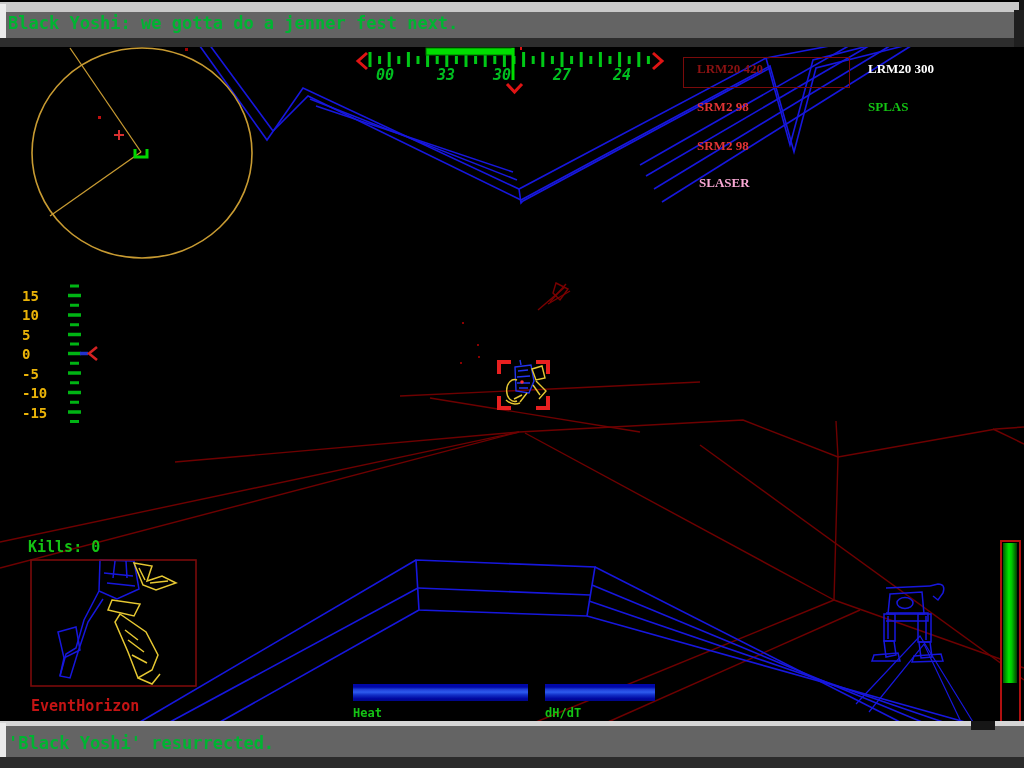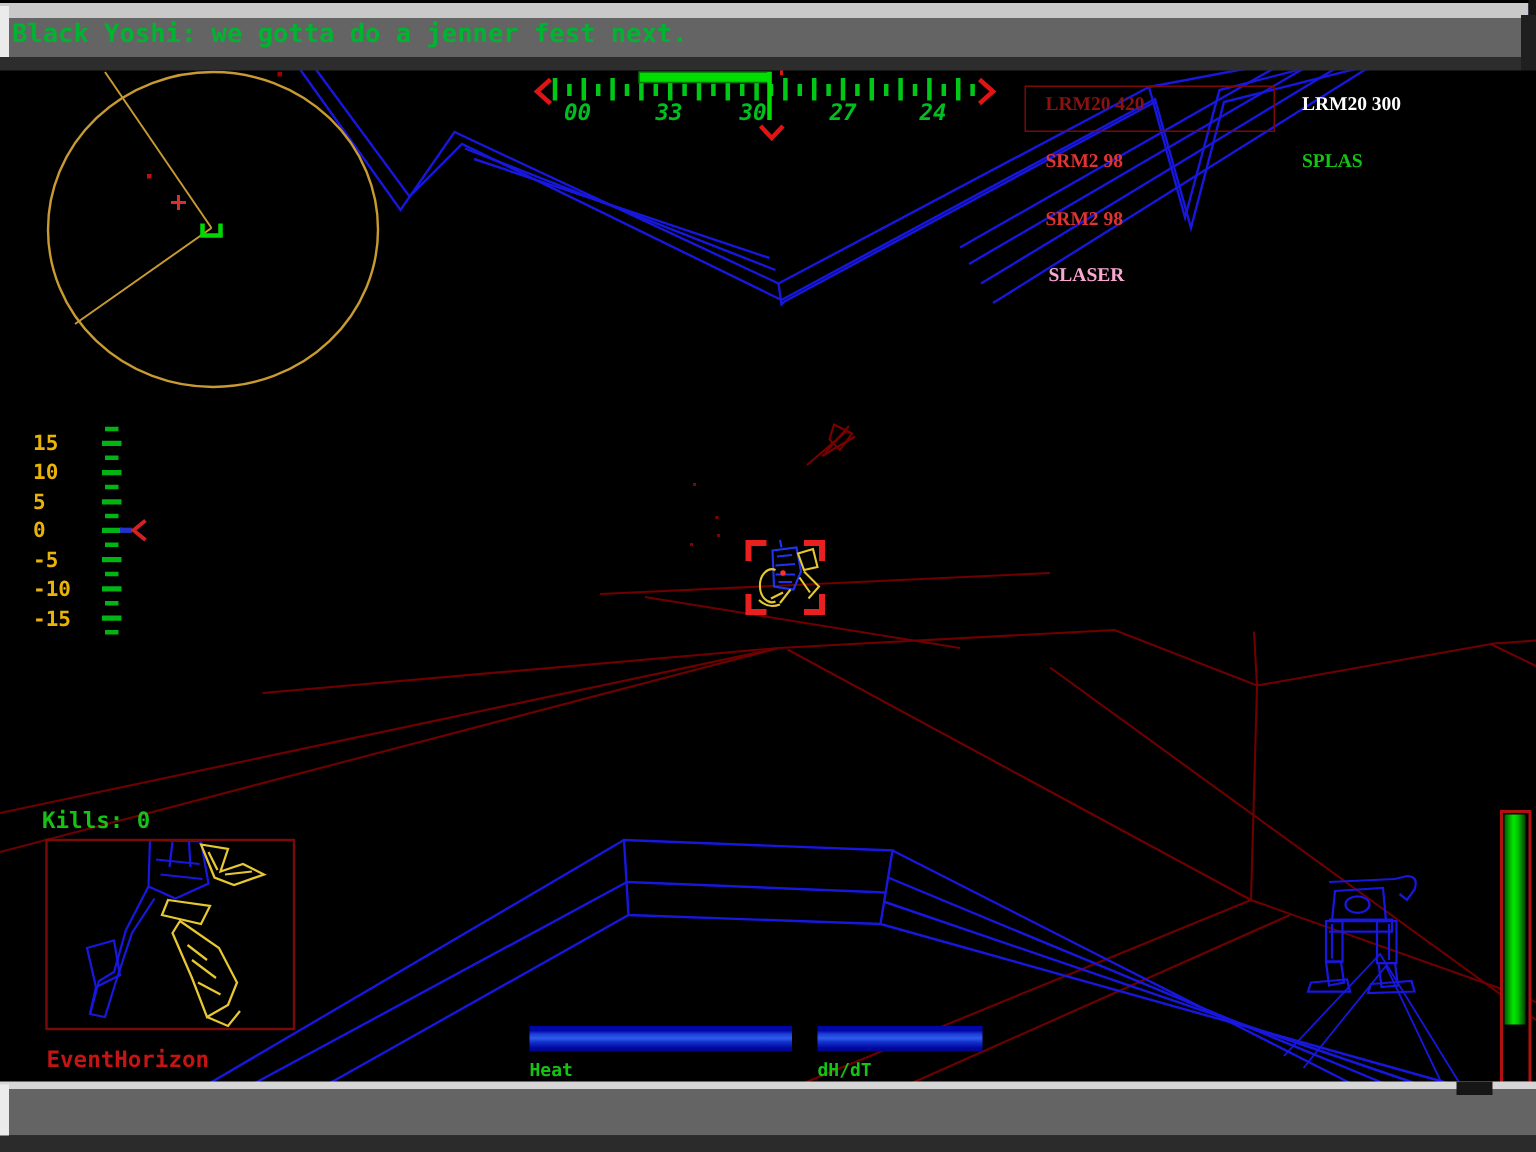--- a/index.html
+++ b/index.html
@@ -197,20 +197,21 @@
     <div class="rblock"></div>
     <div class="chattext" style="top:13px;">Black Yoshi: we gotta do a jenner fest next.</div>
   </div>
 
   <div id="chat-bottom" class="chatwin">
     <div class="lip"></div>
     <div class="tab"></div>
     <div class="body"></div>
     <div class="shadow"></div>
     <div class="notch"></div>
+    <div class="chattext" style="top:12px;">'Black Yoshi' resurrected.</div>
   </div>
 
   <div class="clabel" style="left:369px;">00</div>
   <div class="clabel" style="left:430px;">33</div>
   <div class="clabel" style="left:486px;">30</div>
   <div class="clabel" style="left:546px;">27</div>
   <div class="clabel" style="left:606px;">24</div>
 
   <div id="weapon-box"></div>
   <div class="wrow" style="left: 697px; top: 61px; color: rgb(140, 18, 18);">LRM20 420</div>

